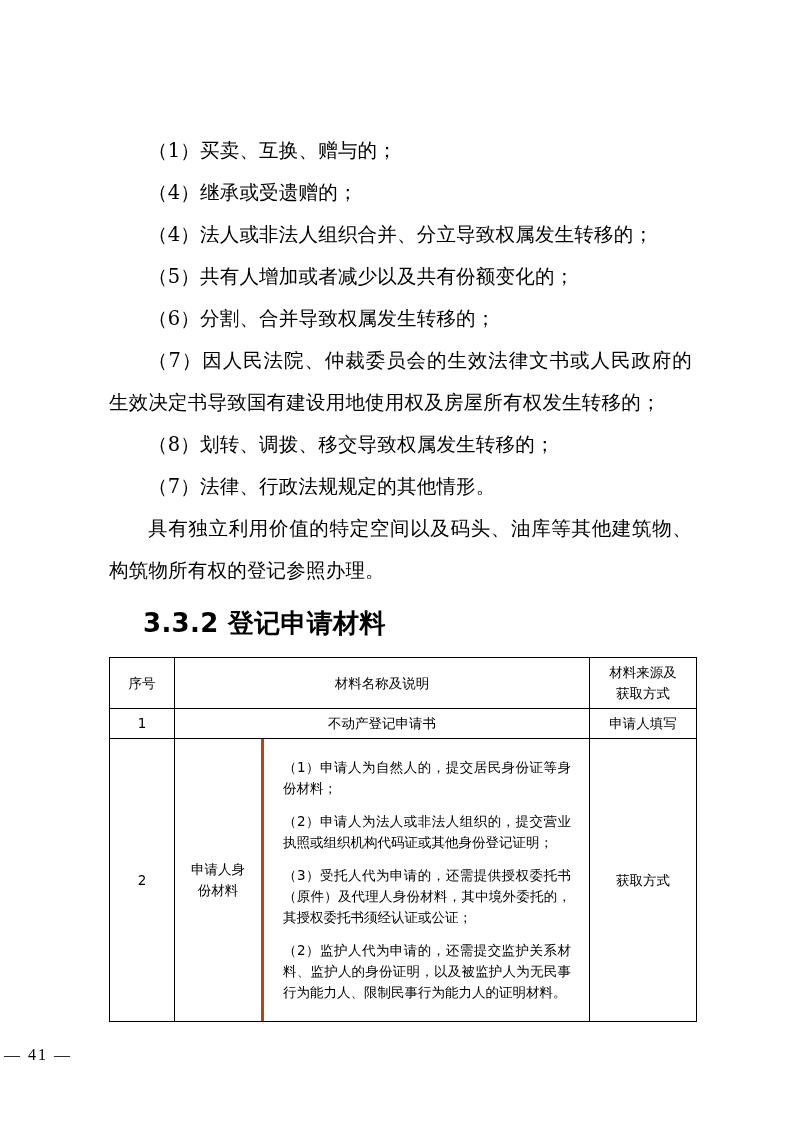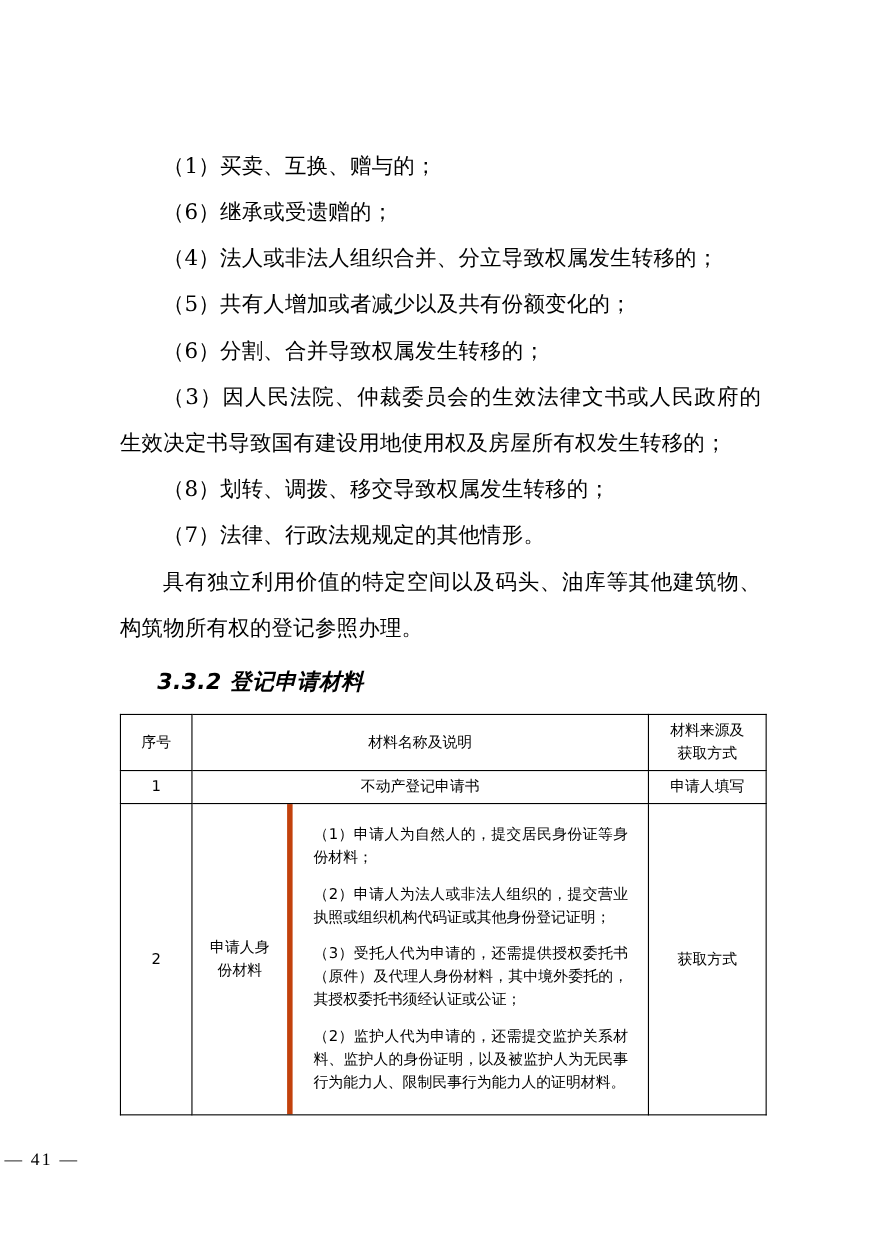--- a/index.html
+++ b/index.html
@@ -30,24 +30,23 @@
     text-align: justify;
     letter-spacing: 0.2px;
   }
   .para {
     margin: 0;
     text-indent: 2em;
   }
   .section-heading {
     font-family: "DejaVu Sans", sans-serif;
     font-weight: bold;
-    font-size: 20px;
+    font-size: 26px;
     margin: 14px 0 16px 34px;
     letter-spacing: 0.3px;
-    font-style: italic;
   }
   table.req-table {
     border-collapse: collapse;
     width: 588px;
     margin-left: 0px;
     margin-top: 10px;
     table-layout: fixed;
   }
   table.req-table td, table.req-table th {
     border: 1px solid #000000;
@@ -84,25 +83,25 @@
     letter-spacing: 2px;
   }
 </style>
 </head>
 <body>
 
 <div class="page">
 
   <div class="body-text">
     <p class="para">（1）买卖、互换、赠与的；</p>
-    <p class="para">（6）继承或受遗赠的；</p>
+    <p class="para">（4）继承或受遗赠的；</p>
     <p class="para">（4）法人或非法人组织合并、分立导致权属发生转移的；</p>
     <p class="para">（5）共有人增加或者减少以及共有份额变化的；</p>
     <p class="para">（6）分割、合并导致权属发生转移的；</p>
-    <p class="para">（3）因人民法院、仲裁委员会的生效法律文书或人民政府的生效决定书导致国有建设用地使用权及房屋所有权发生转移的；</p>
+    <p class="para">（7）因人民法院、仲裁委员会的生效法律文书或人民政府的生效决定书导致国有建设用地使用权及房屋所有权发生转移的；</p>
     <p class="para">（8）划转、调拨、移交导致权属发生转移的；</p>
     <p class="para">（7）法律、行政法规规定的其他情形。</p>
     <p class="para">具有独立利用价值的特定空间以及码头、油库等其他建筑物、构筑物所有权的登记参照办理。</p>
   </div>
 
   <h2 class="section-heading">3.3.2 登记申请材料</h2>
 
   <table class="req-table">
     <thead>
       <tr>
@@ -119,21 +118,21 @@
         <td class="cell-center">1</td>
         <td class="cell-center" colspan="1">不动产登记申请书</td>
         <td class="cell-center">申请人填写</td>
       </tr>
       <tr>
         <td class="cell-center">2</td>
         <td class="cell-left" style="padding:0;">
           <table style="border-collapse:collapse;width:100%;table-layout:fixed;">
             <tbody>
                 <tr>
-              <td style="border:none;border-right:5px solid #c2410c;width:82px;text-align:center;vertical-align:middle;padding:4px 2px;">
+              <td style="border:none;border-right:3px solid #c2410c;width:82px;text-align:center;vertical-align:middle;padding:4px 2px;">
                 <div>申请人身</div>
                 <div>份材料</div>
               </td>
               <td style="border:none;padding:6px 6px 6px 7px;vertical-align:top;">
                 <div class="item-list">
                   <div class="li">（1）申请人为自然人的，提交居民身份证等身份材料；</div>
                   <div class="li">（2）申请人为法人或非法人组织的，提交营业执照或组织机构代码证或其他身份登记证明；</div>
                   <div class="li">（3）受托人代为申请的，还需提供授权委托书（原件）及代理人身份材料，其中境外委托的，其授权委托书须经认证或公证；</div>
                   <div class="li">（2）监护人代为申请的，还需提交监护关系材料、监护人的身份证明，以及被监护人为无民事行为能力人、限制民事行为能力人的证明材料。</div>
                 </div>

